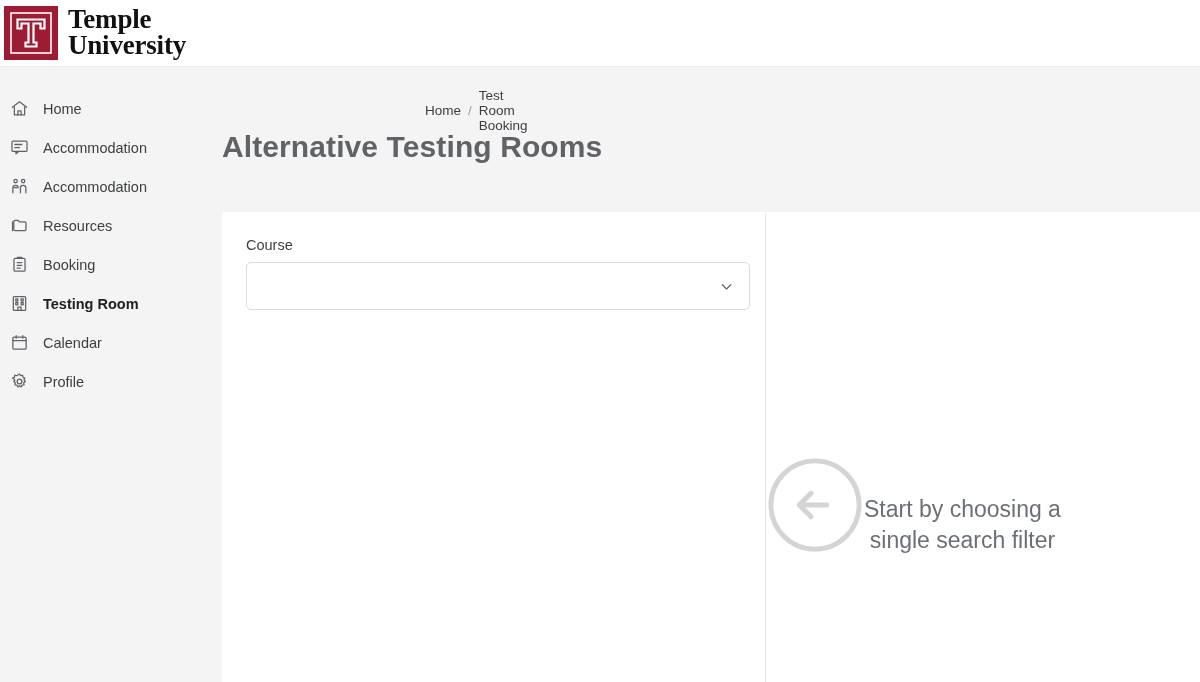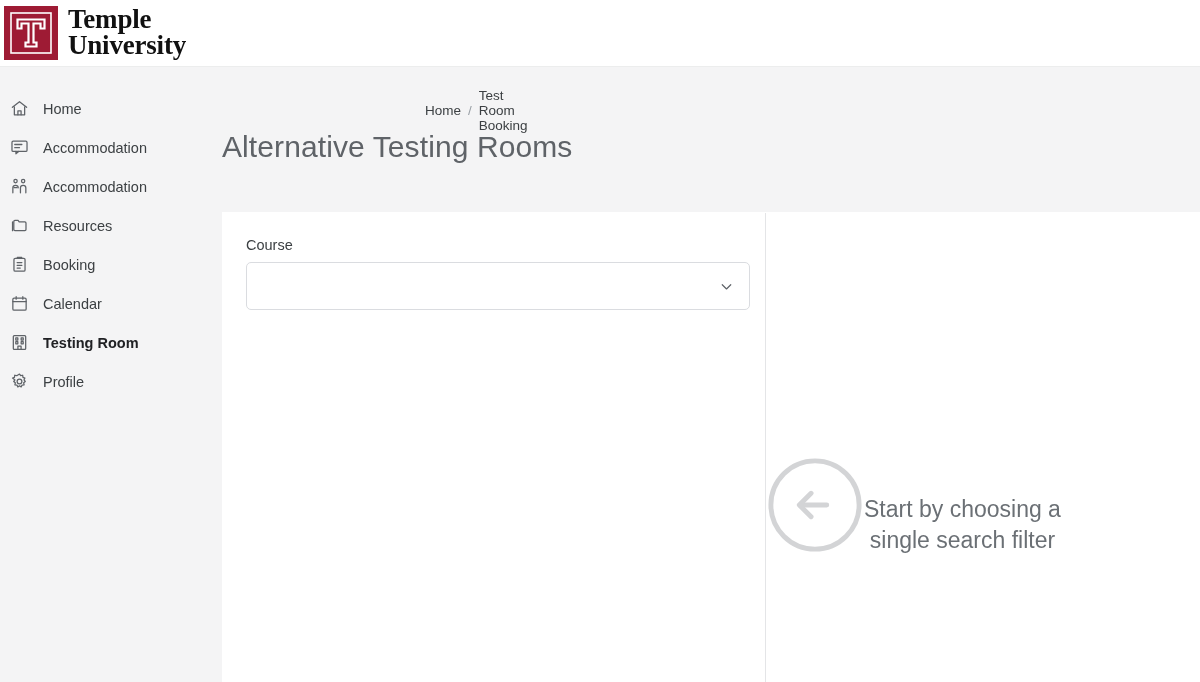--- a/index.html
+++ b/index.html
@@ -120,21 +120,21 @@
   }
   .crumb { cursor: pointer; }
   .crumb-sep { color: #9aa0a6; }
 
   .header-inner { position: absolute; left: 203px; top: 0; }
 
   .page-title {
     position: absolute;
     left: 222px; top: 130px;
     font-size: 30px;
-    font-weight: 400;
+    font-weight: 700;
     color: #5f6368;
     letter-spacing: 0.1px;
     white-space: nowrap;
   }
 
   
   .card {
     position: absolute;
     left: 228px; top: 213px;
     width: 978px;
@@ -292,43 +292,43 @@
       <span class="nav-icon">
         <svg width="19" height="19" viewBox="0 0 24 24" fill="none" stroke="currentColor" stroke-width="1.6" stroke-linecap="round" stroke-linejoin="round">
           <rect x="5" y="4.2" width="14" height="16.3" rx="1.6"></rect>
           <path d="M9.2 4.2V3h5.6v1.2"></path>
           <path d="M9 9.5h6M9 13h6M9 16.5h4"></path>
         </svg>
       </span>
       <span>Booking</span>
     </div>
 
-    <div class="nav-item">
-      <span class="nav-icon">
-        <svg width="19" height="19" viewBox="0 0 24 24" fill="none" stroke="currentColor" stroke-width="1.6" stroke-linecap="round" stroke-linejoin="round">
-          <rect x="3.6" y="5.2" width="16.8" height="15.2" rx="1.6"></rect>
-          <path d="M3.6 9.6h16.8"></path>
-          <path d="M7.8 3.4v3.2M16.2 3.4v3.2"></path>
-        </svg>
-      </span>
-      <span>Calendar</span>
-    </div>
-
     <div class="nav-item active">
       <span class="nav-icon">
         <svg width="19" height="19" viewBox="0 0 24 24" fill="none" stroke="currentColor" stroke-width="1.6" stroke-linecap="round" stroke-linejoin="round">
           <rect x="4.2" y="3.2" width="15.6" height="17.6" rx="1.2"></rect>
           <rect x="7.3" y="6.3" width="2.6" height="2.6"></rect>
           <rect x="14.1" y="6.3" width="2.6" height="2.6"></rect>
           <rect x="7.3" y="11" width="2.6" height="2.6"></rect>
           <rect x="14.1" y="11" width="2.6" height="2.6"></rect>
           <path d="M10 20.8v-4.2h4v4.2"></path>
         </svg>
       </span>
       <span>Testing Room</span>
+    </div>
+
+    <div class="nav-item">
+      <span class="nav-icon">
+        <svg width="19" height="19" viewBox="0 0 24 24" fill="none" stroke="currentColor" stroke-width="1.6" stroke-linecap="round" stroke-linejoin="round">
+          <rect x="3.6" y="5.2" width="16.8" height="15.2" rx="1.6"></rect>
+          <path d="M3.6 9.6h16.8"></path>
+          <path d="M7.8 3.4v3.2M16.2 3.4v3.2"></path>
+        </svg>
+      </span>
+      <span>Calendar</span>
     </div>
 
     <div class="nav-item">
       <span class="nav-icon">
         <svg width="19" height="19" viewBox="0 0 24 24" fill="none" stroke="currentColor" stroke-width="1.6" stroke-linecap="round" stroke-linejoin="round">
           <circle cx="12" cy="12" r="3"></circle>
           <path d="M12 2.6l1.5 2.1 2.5-.6 .4 2.6 2.4 1-1.1 2.3 1.6 2-2 1.7.5 2.6-2.6.2-1.1 2.4-2.1-1.5-2.1 1.5-1.1-2.4-2.6-.2.5-2.6-2-1.7 1.6-2L3.2 7.7l2.4-1 .4-2.6 2.5.6L12 2.6Z"></path>
         </svg>
       </span>
       <span>Profile</span>

